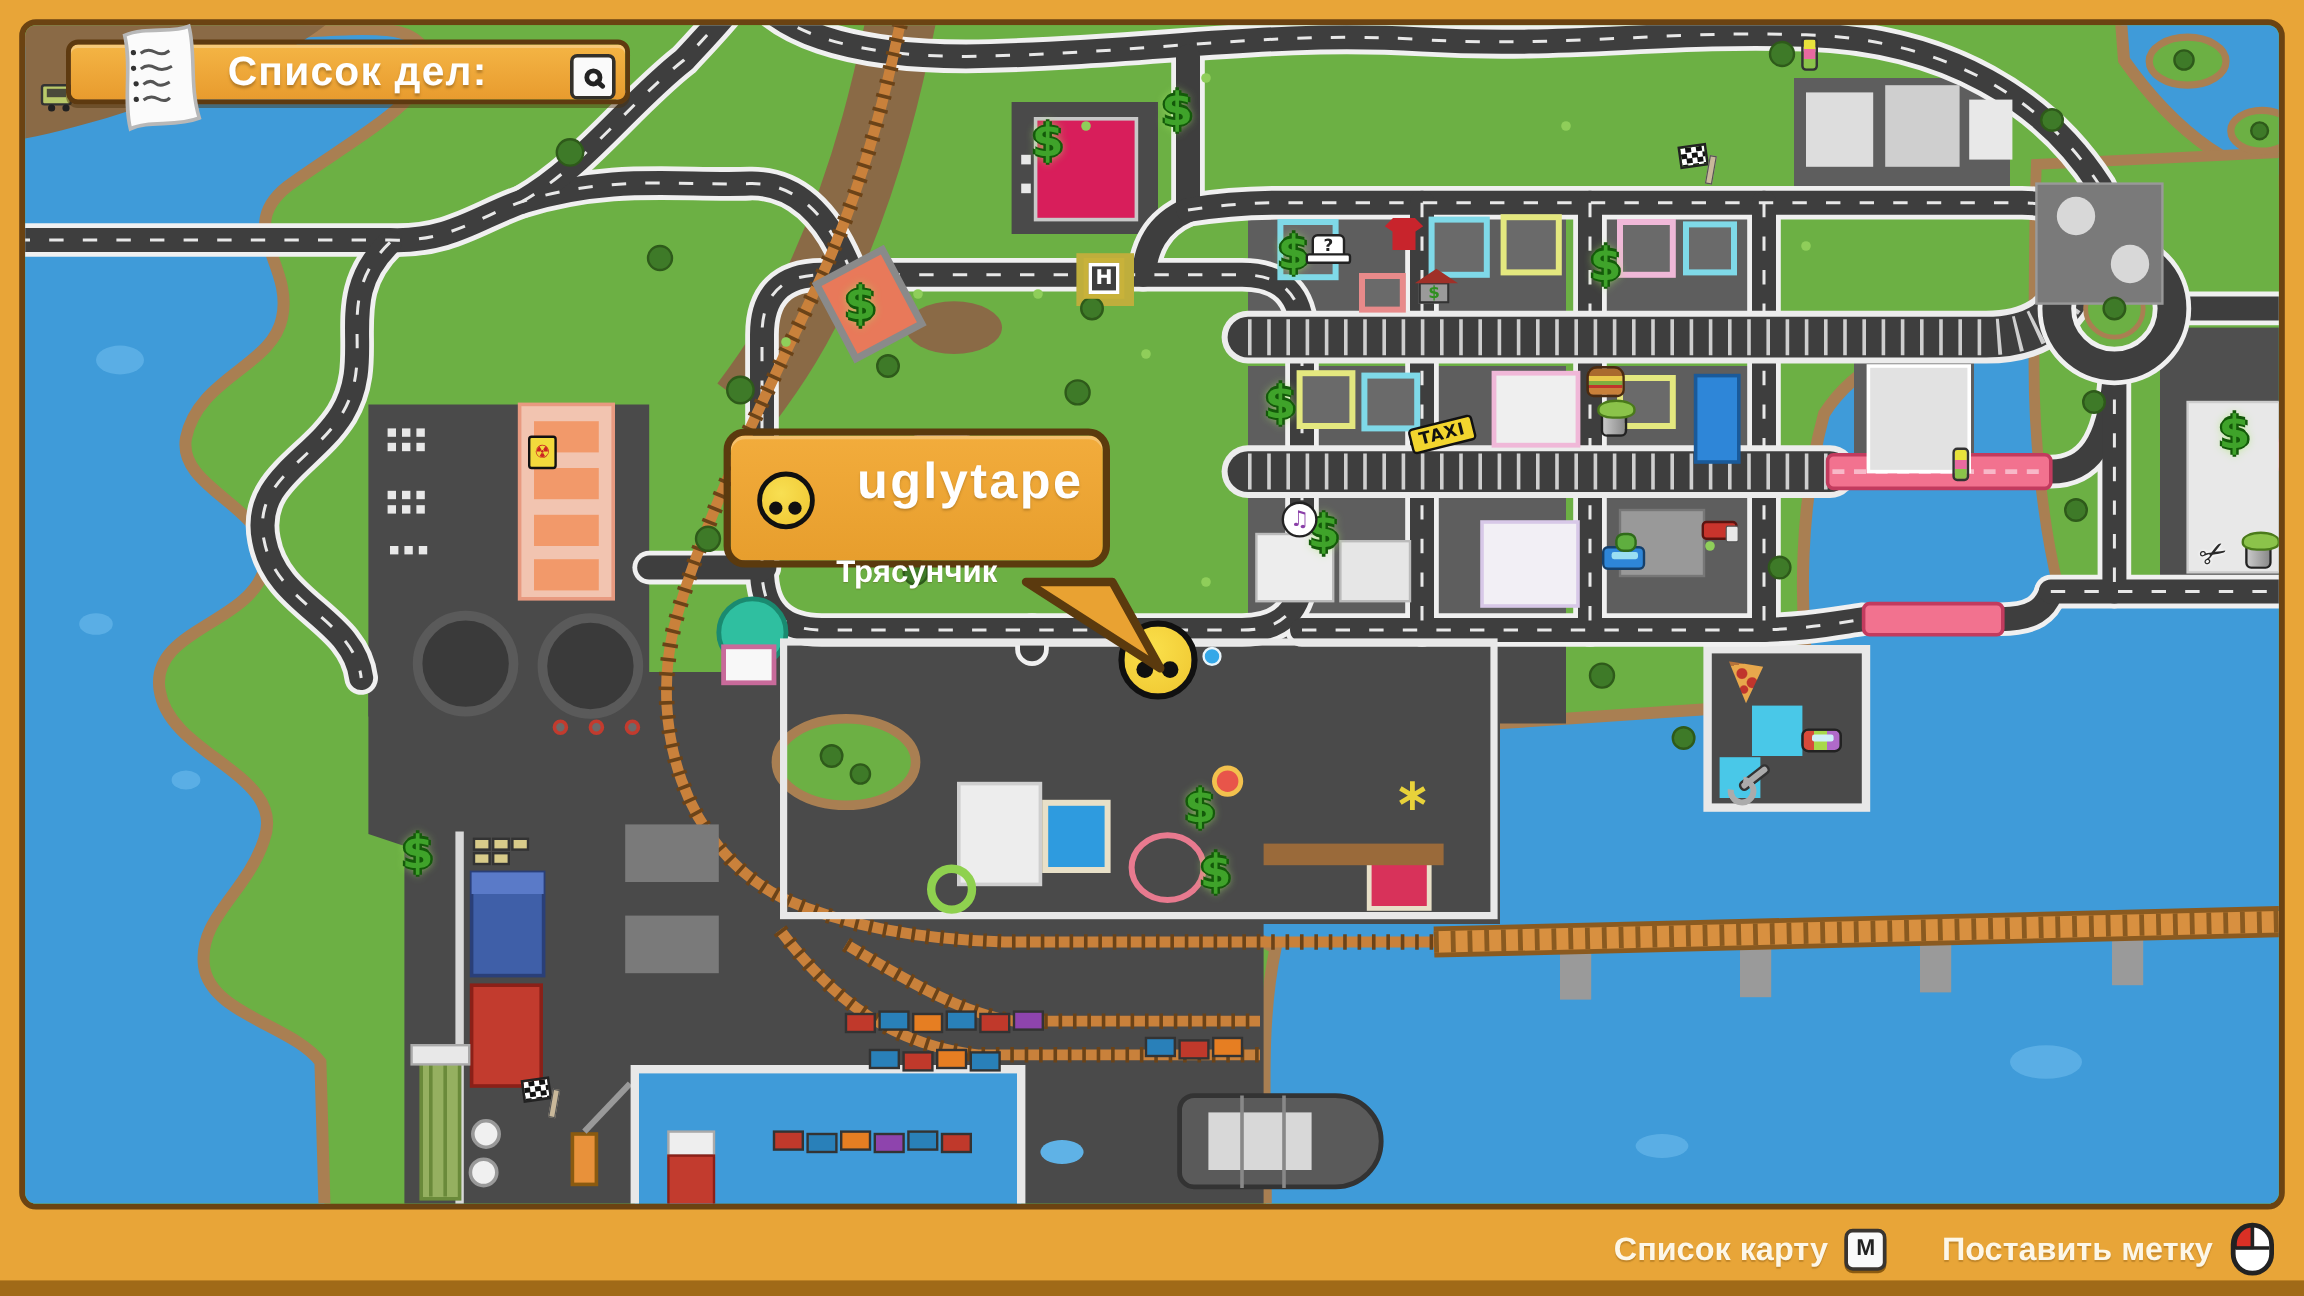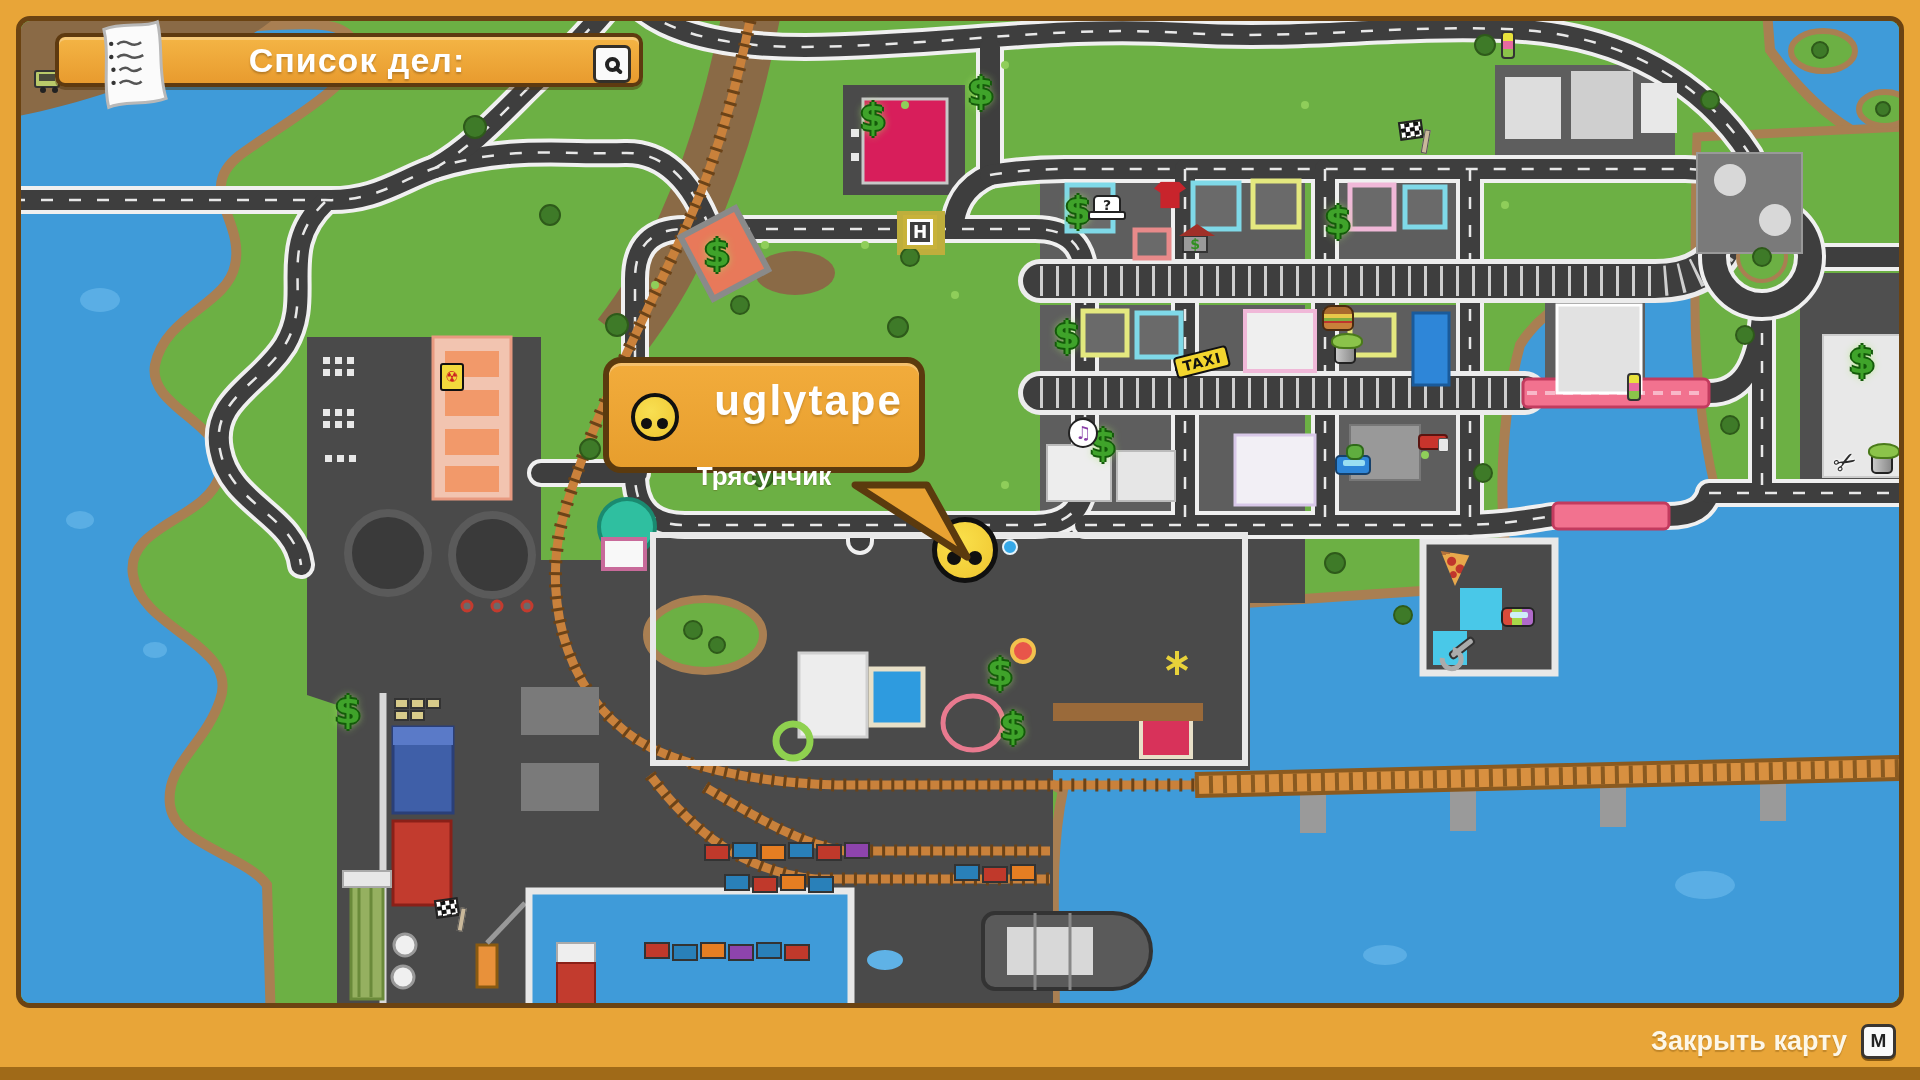--- a/index.html
+++ b/index.html
@@ -81,21 +81,21 @@
     border:5px solid #ABABAB;border-radius:50%;border-top-color:transparent}
 
   
   .player-marker{position:absolute;transform:translate(-50%,-50%);width:66px;height:66px;border:5px solid #101010;border-radius:50%;
     background:radial-gradient(circle at 40% 35%,#FAE04B,#EFC52F);z-index:8}
   .player-marker::before,.player-marker::after{content:"";position:absolute;top:52%;width:14px;height:14px;background:#101010;border-radius:50%}
   .player-marker::before{left:18%}
   .player-marker::after{left:56%}
 
   
-  .todo-banner{position:absolute;left:55px;top:33px;width:588px;height:54px;z-index:25;
+  .todo-banner{position:absolute;left:55px;top:33px;width:470px;height:54px;z-index:25;
     background:linear-gradient(180deg,#F4B545,#E89B2E);border:4px solid var(--panel-border);border-radius:10px;
     box-shadow:inset 0 3px 0 rgba(255,255,255,.28),0 3px 0 rgba(74,46,8,.45);
     display:flex;align-items:center;justify-content:center}
   .todo-banner .banner-label{color:#fff;font-size:34px;font-weight:bold;letter-spacing:1px;margin-left:60px;margin-right:44px;
     text-shadow:0 2px 2px rgba(90,58,14,.35)}
   .note-paper{position:absolute;left:36px;top:-18px;transform:rotate(-5deg)}
   .search-button{position:absolute;right:8px;top:8px;width:38px;height:38px;background:#FAFAFA;border:3px solid #33302A;
     border-radius:6px;display:flex;align-items:center;justify-content:center;cursor:pointer}
   .mag-glass{position:relative;width:15px;height:15px;border:4px solid #222;border-radius:50%}
   .mag-glass::after{content:"";position:absolute;right:-7px;bottom:-4px;width:10px;height:4px;background:#222;border-radius:2px;transform:rotate(40deg)}
@@ -541,18 +541,26 @@
     </g>
   </svg>
   <span class="banner-label">Список дел:</span>
   <div class="search-button">
     <span class="mag-glass"></span>
   </div>
 </div>
 
 <div class="bottom-bar">
   <div class="bar-group">
-    <span class="bar-label">Закрыть карту</span>
+    <span class="bar-label">Список карту</span>
     <span class="key-badge">M</span>
   </div>
+  <div class="bar-group">
+    <span class="bar-label">Поставить метку</span>
+    <svg width="38" height="46" viewBox="0 0 38 46">
+      <rect x="3" y="3" width="32" height="40" rx="16" fill="#FFFFFF" stroke="#222222" stroke-width="4"></rect>
+      <path d="M19,22 H5 V18 A14,15 0 0 1 19,4 Z" fill="#D93025" stroke="#222222" stroke-width="2"></path>
+      <path d="M19,4 V22 M5,22 H33" stroke="#222222" stroke-width="3"></path>
+    </svg>
+  </div>
 </div>
 
 <div class="frame-bottom-strip"></div>
 
 </body></html>

